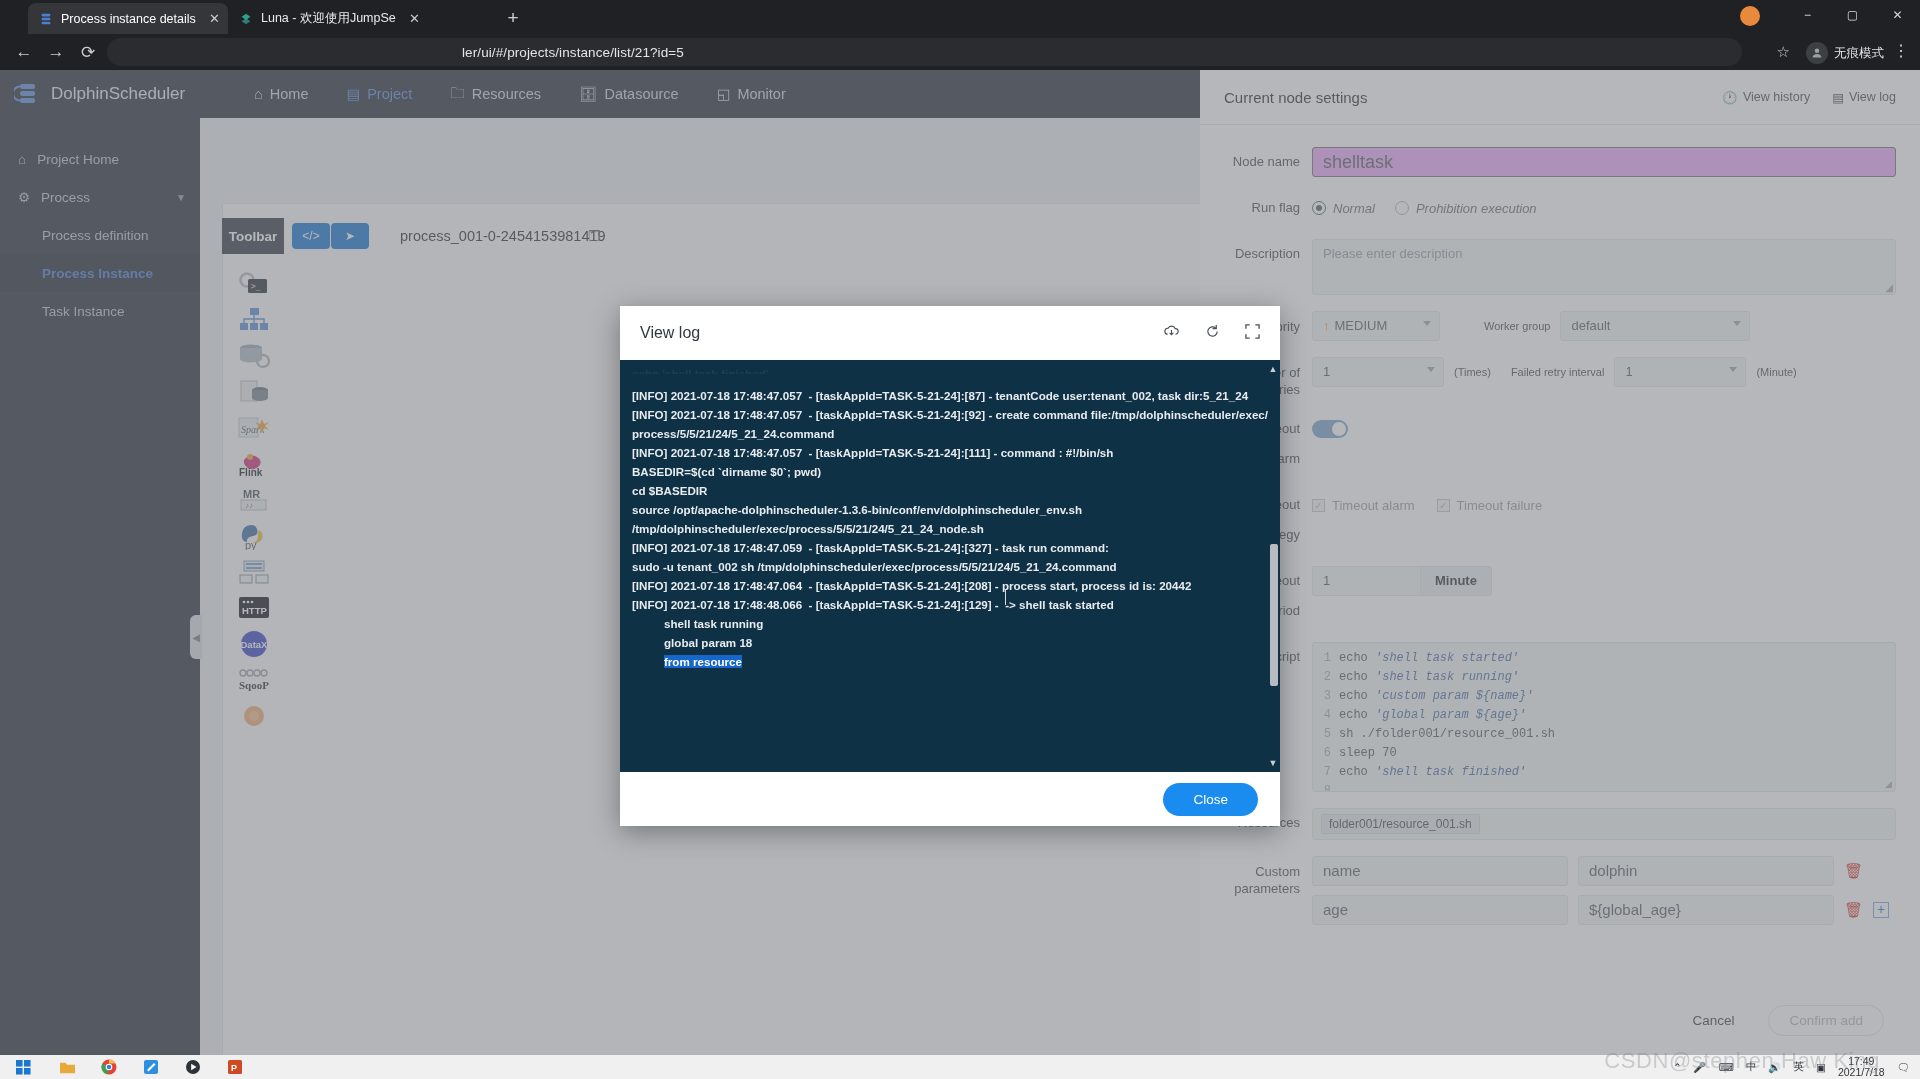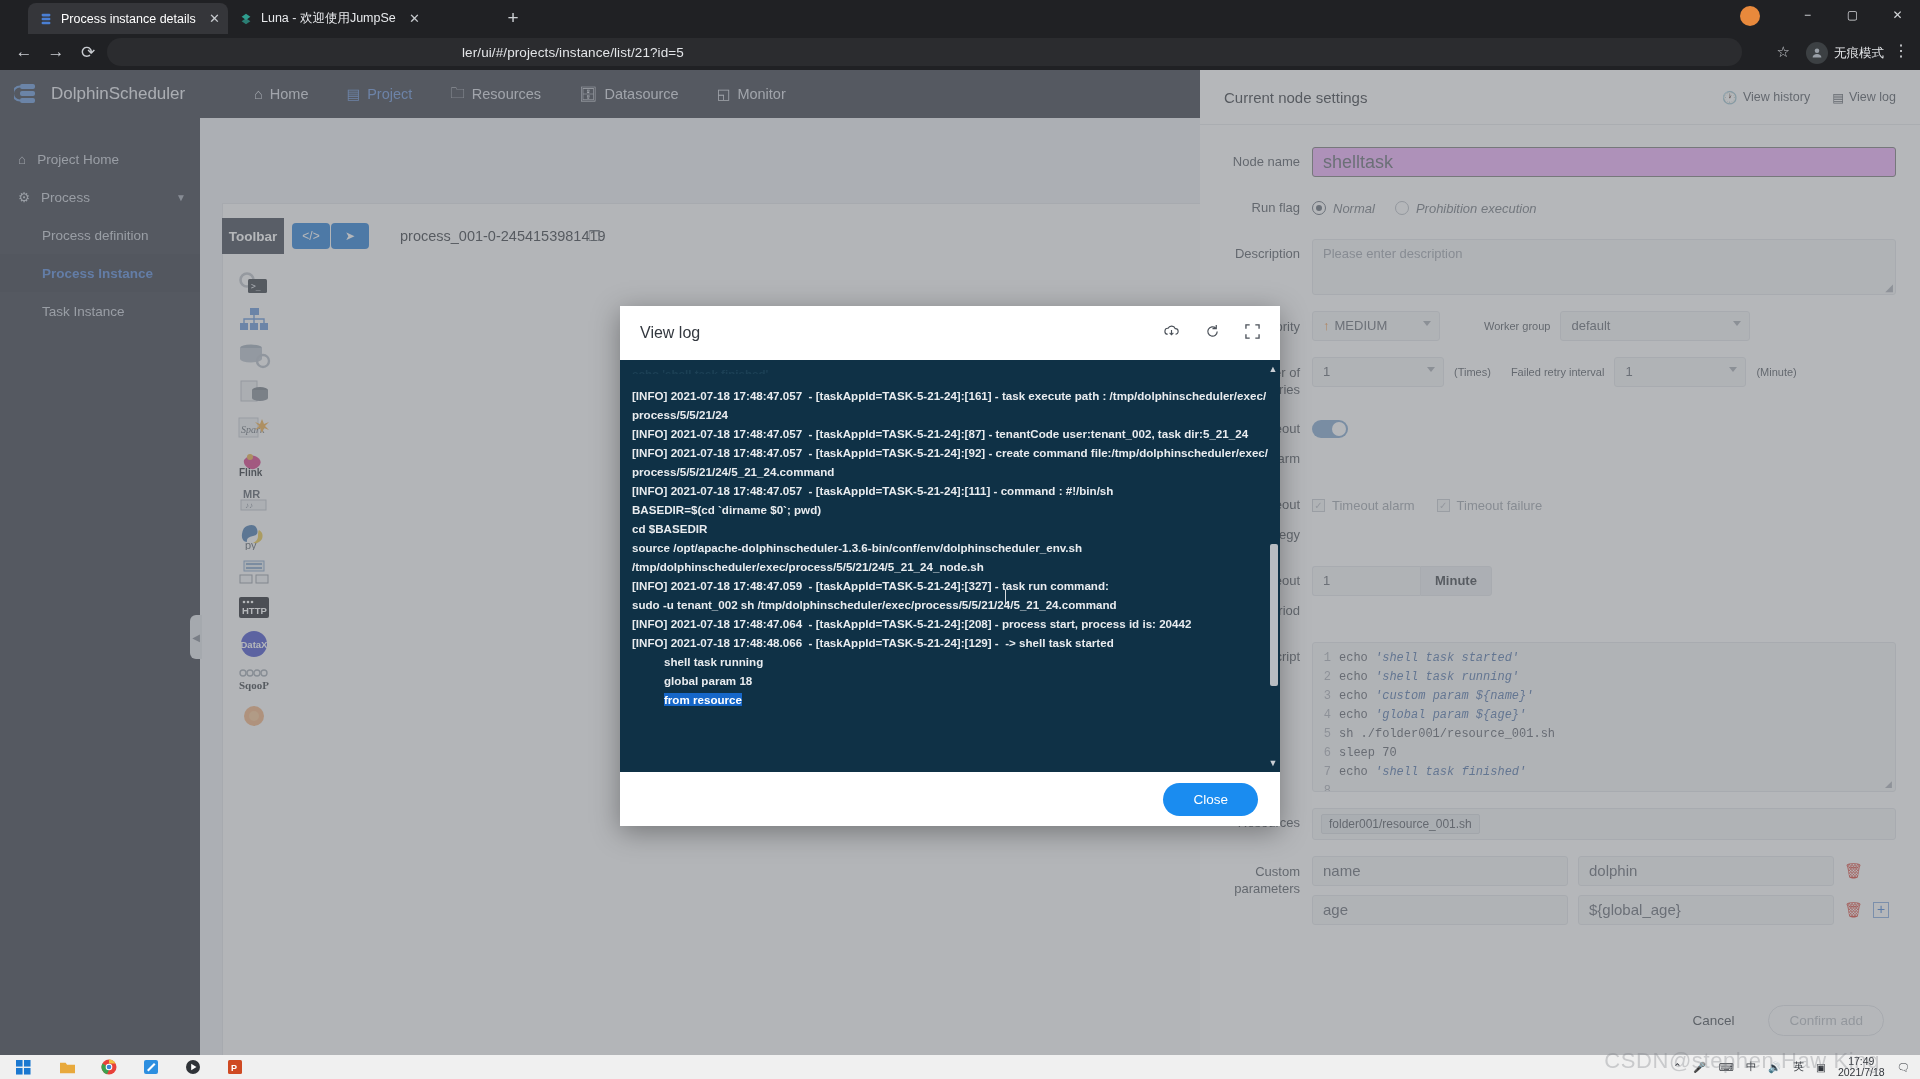--- a/index.html
+++ b/index.html
@@ -596,21 +596,20 @@
               <path d="M1 5 V1 h4 M11 1 h4 v4 M15 11 v4 h-4 M5 15 H1 v-4" fill="none" stroke="#4b5159" stroke-width="1.4"></path>
             </svg>
         </span>
       </div>
     </div>
 
     <div class="log-area">
       <div class="log-inner">
         <div class="log-line clip">echo 'shell task finished'</div>
         <div style="height:12px;"></div>
-        <div class="log-line">[INFO] 2021-07-18 17:48:47.057  - [taskAppId=TASK-5-21-24]:[161] - task execute path : /tmp/dolphinscheduler/exec/process/5/5/21/24</div>
         <div class="log-line">[INFO] 2021-07-18 17:48:47.057  - [taskAppId=TASK-5-21-24]:[87] - tenantCode user:tenant_002, task dir:5_21_24</div>
         <div class="log-line">[INFO] 2021-07-18 17:48:47.057  - [taskAppId=TASK-5-21-24]:[92] - create command file:/tmp/dolphinscheduler/exec/process/5/5/21/24/5_21_24.command</div>
         <div class="log-line">[INFO] 2021-07-18 17:48:47.057  - [taskAppId=TASK-5-21-24]:[111] - command : #!/bin/sh</div>
         <div class="log-line">BASEDIR=$(cd `dirname $0`; pwd)</div>
         <div class="log-line">cd $BASEDIR</div>
         <div class="log-line">source /opt/apache-dolphinscheduler-1.3.6-bin/conf/env/dolphinscheduler_env.sh</div>
         <div class="log-line">/tmp/dolphinscheduler/exec/process/5/5/21/24/5_21_24_node.sh</div>
         <div class="log-line">[INFO] 2021-07-18 17:48:47.059  - [taskAppId=TASK-5-21-24]:[327] - task run command:</div>
         <div class="log-line">sudo -u tenant_002 sh /tmp/dolphinscheduler/exec/process/5/5/21/24/5_21_24.command</div>
         <div class="log-line">[INFO] 2021-07-18 17:48:47.064  - [taskAppId=TASK-5-21-24]:[208] - process start, process id is: 20442</div>

